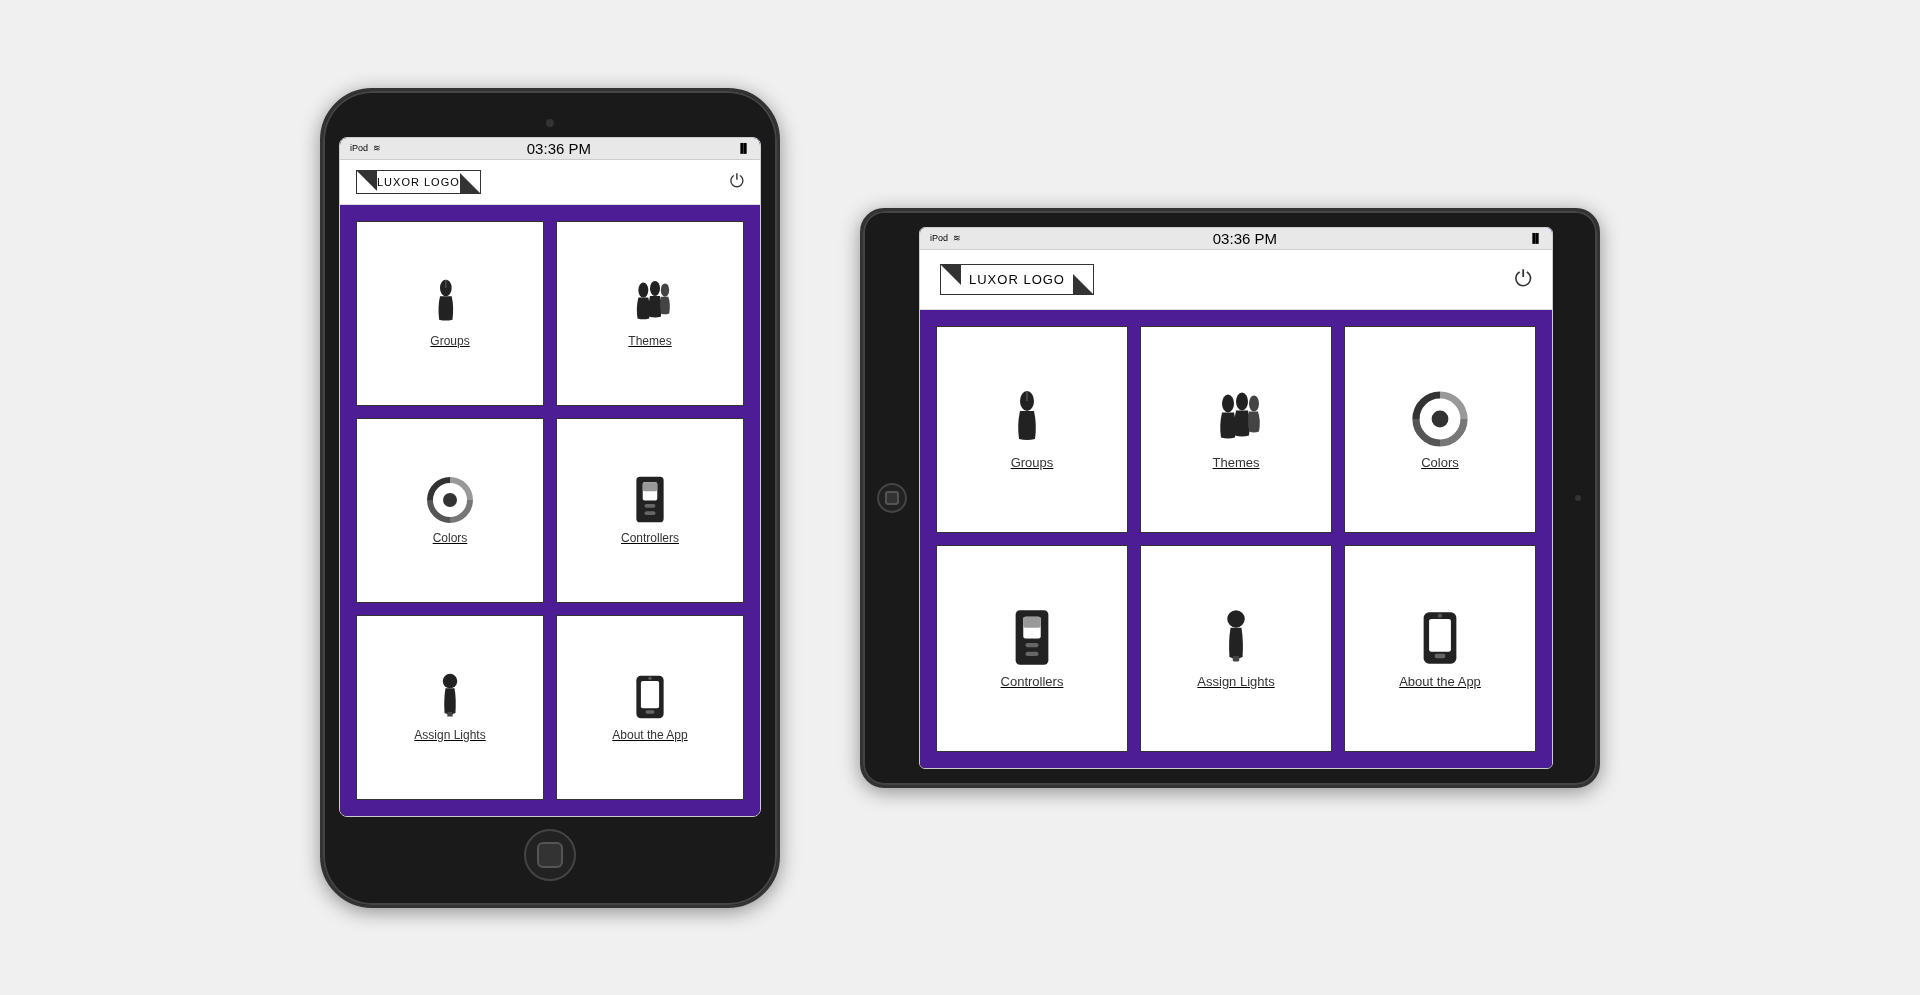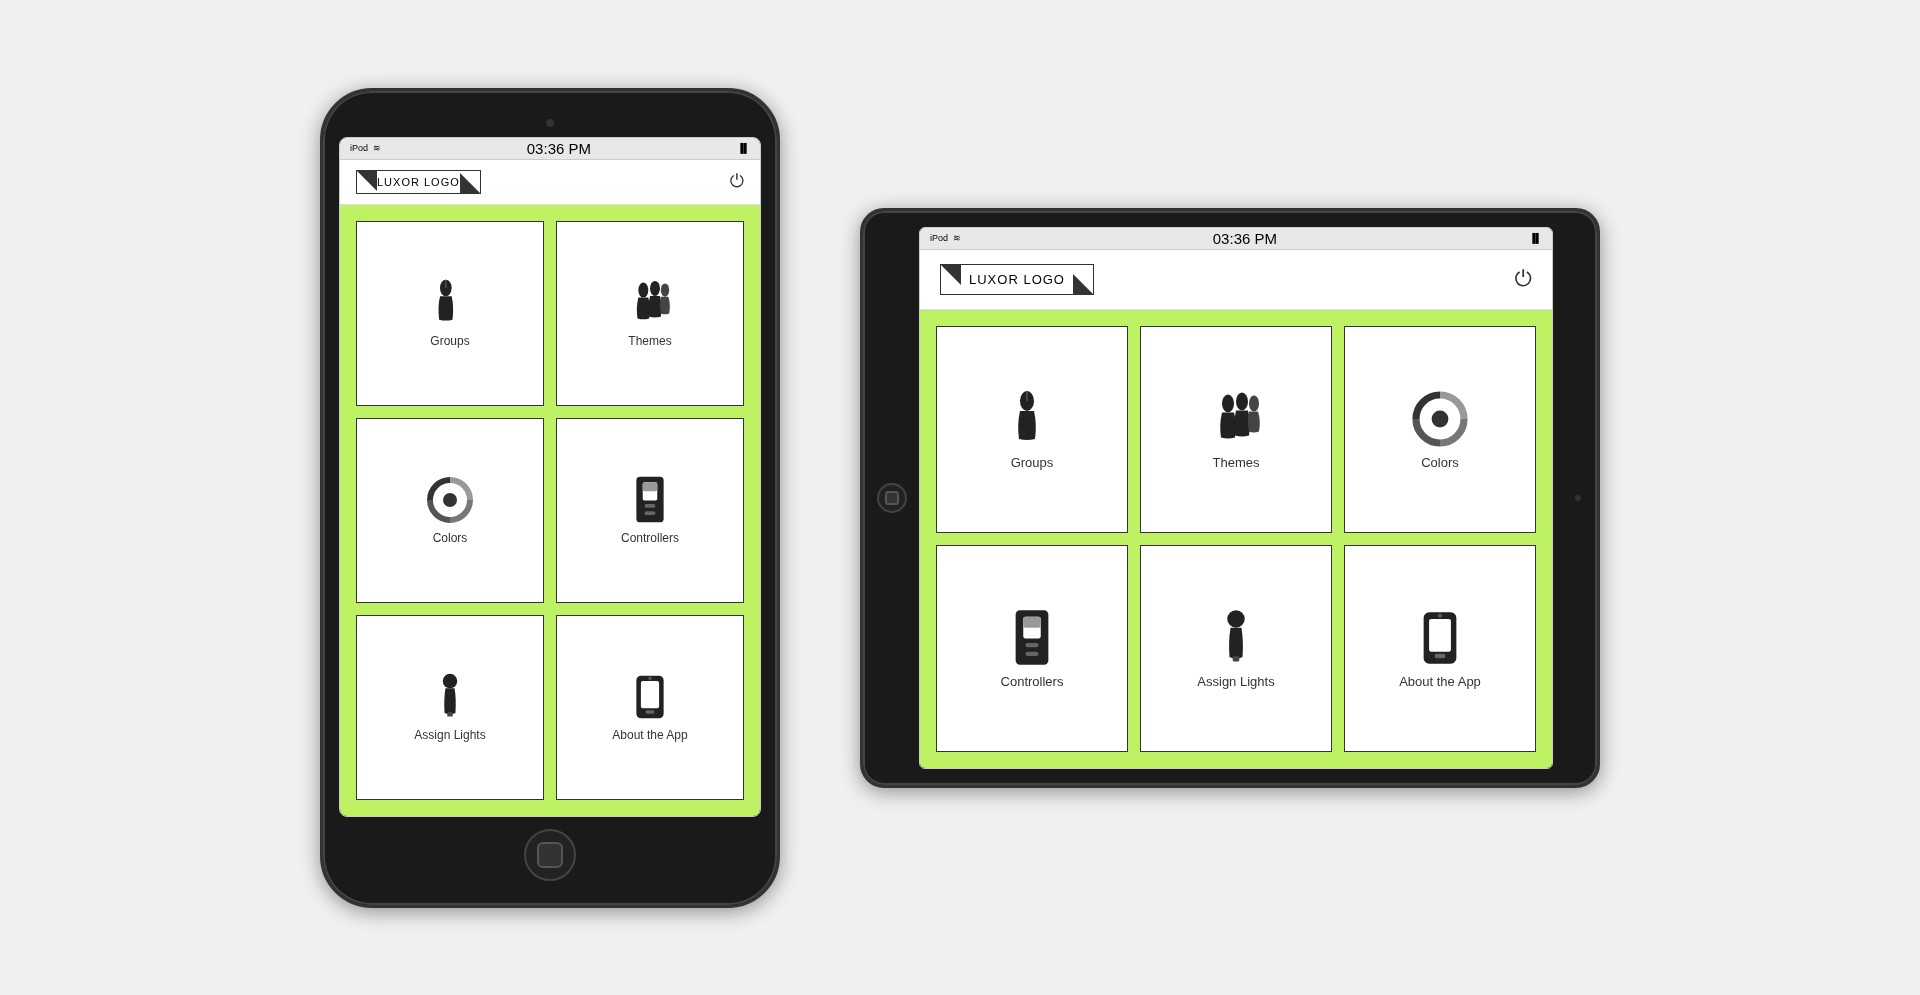--- a/index.html
+++ b/index.html
@@ -135,21 +135,21 @@
       overflow: hidden;
       border: 1px solid #ccc;
     }
 
     
     .screen {
       width: 100%;
       height: 100%;
       display: flex;
       flex-direction: column;
-      background: #bef264;
+      background: #4c1d95;
     }
 
     
     .status-bar {
       display: flex;
       justify-content: space-between;
       align-items: center;
       padding: 4px 10px;
       background: #e8e8e8;
       border-bottom: 1px solid #ccc;
@@ -212,20 +212,21 @@
       cursor: pointer;
       color: #333;
     }
 
     
     .menu-grid {
       flex: 1;
       display: grid;
       padding: 16px;
       gap: 12px;
+      text-decoration: underline;
     }
 
     .phone-grid {
       grid-template-columns: 1fr 1fr;
       grid-template-rows: 1fr 1fr 1fr;
     }
 
     .tablet-grid {
       grid-template-columns: 1fr 1fr 1fr;
       grid-template-rows: 1fr 1fr;

